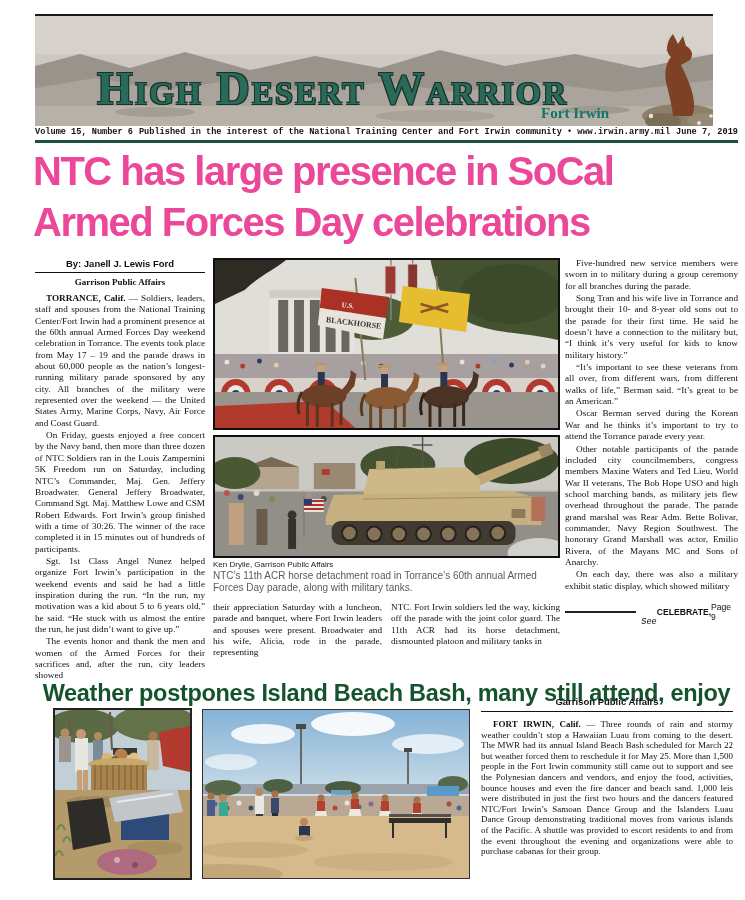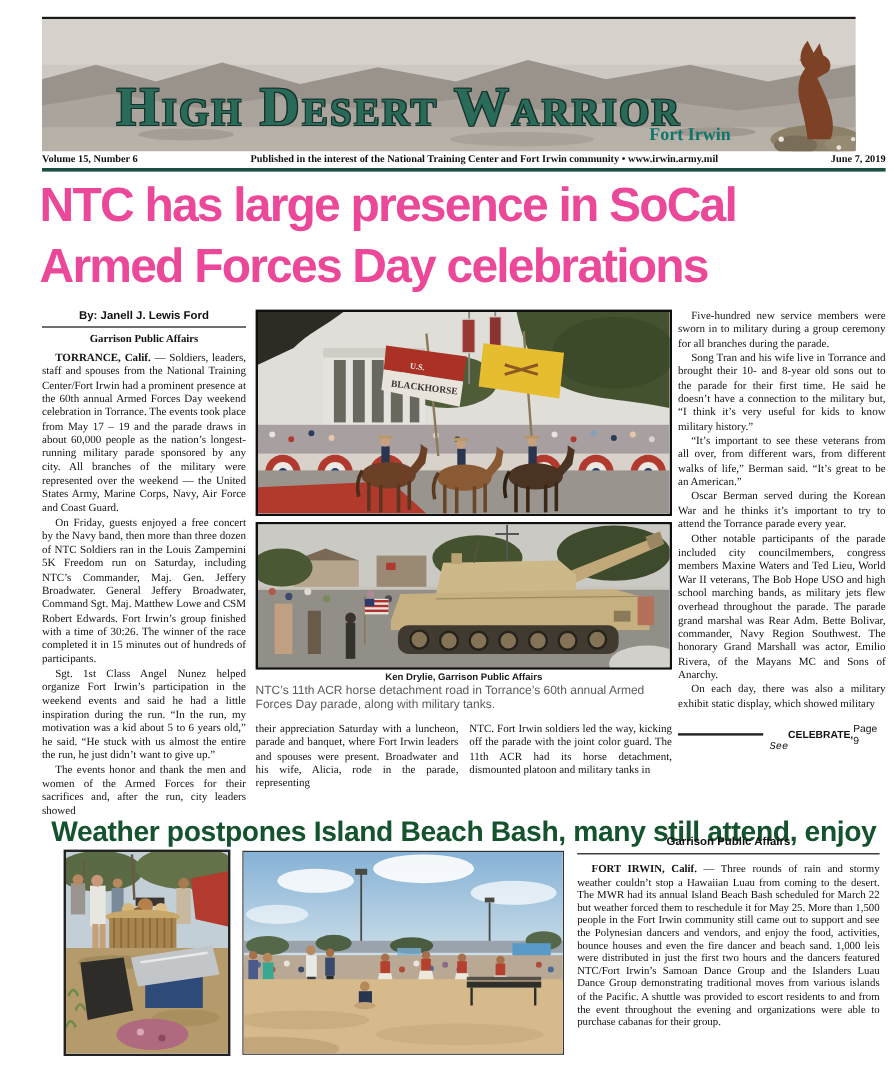--- a/index.html
+++ b/index.html
@@ -8,42 +8,42 @@
   
   .banner{position:absolute;left:35px;top:14px;width:678px;height:110px;border-top:2px solid #1a1a1a;}
   .banner svg{display:block;width:100%;height:100%;}
   .mast-title{position:absolute;left:62px;bottom:14px;font-family:"Liberation Serif",serif;
       font-weight:bold;font-variant:small-caps;font-size:46px;letter-spacing:2px;line-height:1;
       color:var(--masthead-green,#2a6a58);
       text-shadow:1px 1px 0 #15332c,-1px -1px 0 #15332c,1px -1px 0 #15332c,-1px 1px 0 #15332c;}
   .mast-sub{position:absolute;right:104px;bottom:4px;font-family:"Liberation Serif",serif;
       font-weight:bold;font-size:15px;color:#0f766e;}
   .infobar{position:absolute;left:35px;top:127px;width:703px;display:flex;align-items:baseline;
-      font-family:Liberation Serif, serif;font-weight:bold;font-size:8.6px;color:#111;}
+      font-family:Liberation Mono, monospace;font-weight:bold;font-size:8.6px;color:#111;}
   .infobar .mid{flex:1;text-align:center;}
   .greenrule{position:absolute;left:35px;top:140px;width:703px;height:3px;
       background:var(--rule-green,#1c4f43);}
   
   .headline{position:absolute;left:33px;top:146px;width:710px;font-family:"Liberation Sans",sans-serif;
       font-weight:700;font-size:40px;line-height:51px;letter-spacing:-1.5px;color:#ec4899;}
   
   .main{position:absolute;left:35px;top:258px;width:703px;display:flex;}
   .main p{margin:0 0 1px 0;text-align:justify;font-size:9.2px;line-height:11.35px;}
   .indent{text-indent:11px;}
   .colA{width:170px;}
   .colMid{width:347px;margin-left:8px;margin-right:5px;}
   .colB{width:173px;}
   .byline{font-family:"Liberation Sans",sans-serif;font-weight:bold;font-size:9.5px;text-align:center;
       padding-bottom:3px;border-bottom:1.3px solid #111;}
   .byline-org{font-weight:bold;font-size:9px;text-align:center;margin:4px 0 6px 0;}
   .photo{border:2px solid #101010;margin-bottom:5px;}
   .photo svg{display:block;width:100%;height:100%;}
   .ph1{height:168px;}
   .ph2{height:119px;margin-bottom:0;}
-  .credit{font-family:"Liberation Sans",sans-serif;font-weight:bold;font-size:8px;text-align:center;
+  .credit{font-family:"Liberation Sans",sans-serif;font-weight:normal;font-size:8px;text-align:left;
       margin:2px 0 1px 0;color:#1a1a1a;}
   .caption{font-family:"Liberation Sans",sans-serif;font-size:10px;line-height:11.5px;color:#5a5a5a;
       margin-bottom:9px;}
   .twocol{display:flex;}
   .twocol p{flex:1;}
   .twocol p:first-child{margin-right:9px;}
   .jump{display:flex;align-items:center;justify-content:flex-end;margin-top:5px;
       font-family:"Liberation Sans",sans-serif;font-size:8.6px;}
   .jump .jrule{width:72px;height:1.3px;background:#222;margin-right:5px;}
   .jump i{font-family:Liberation Mono, monospace;margin-top:20px;}

